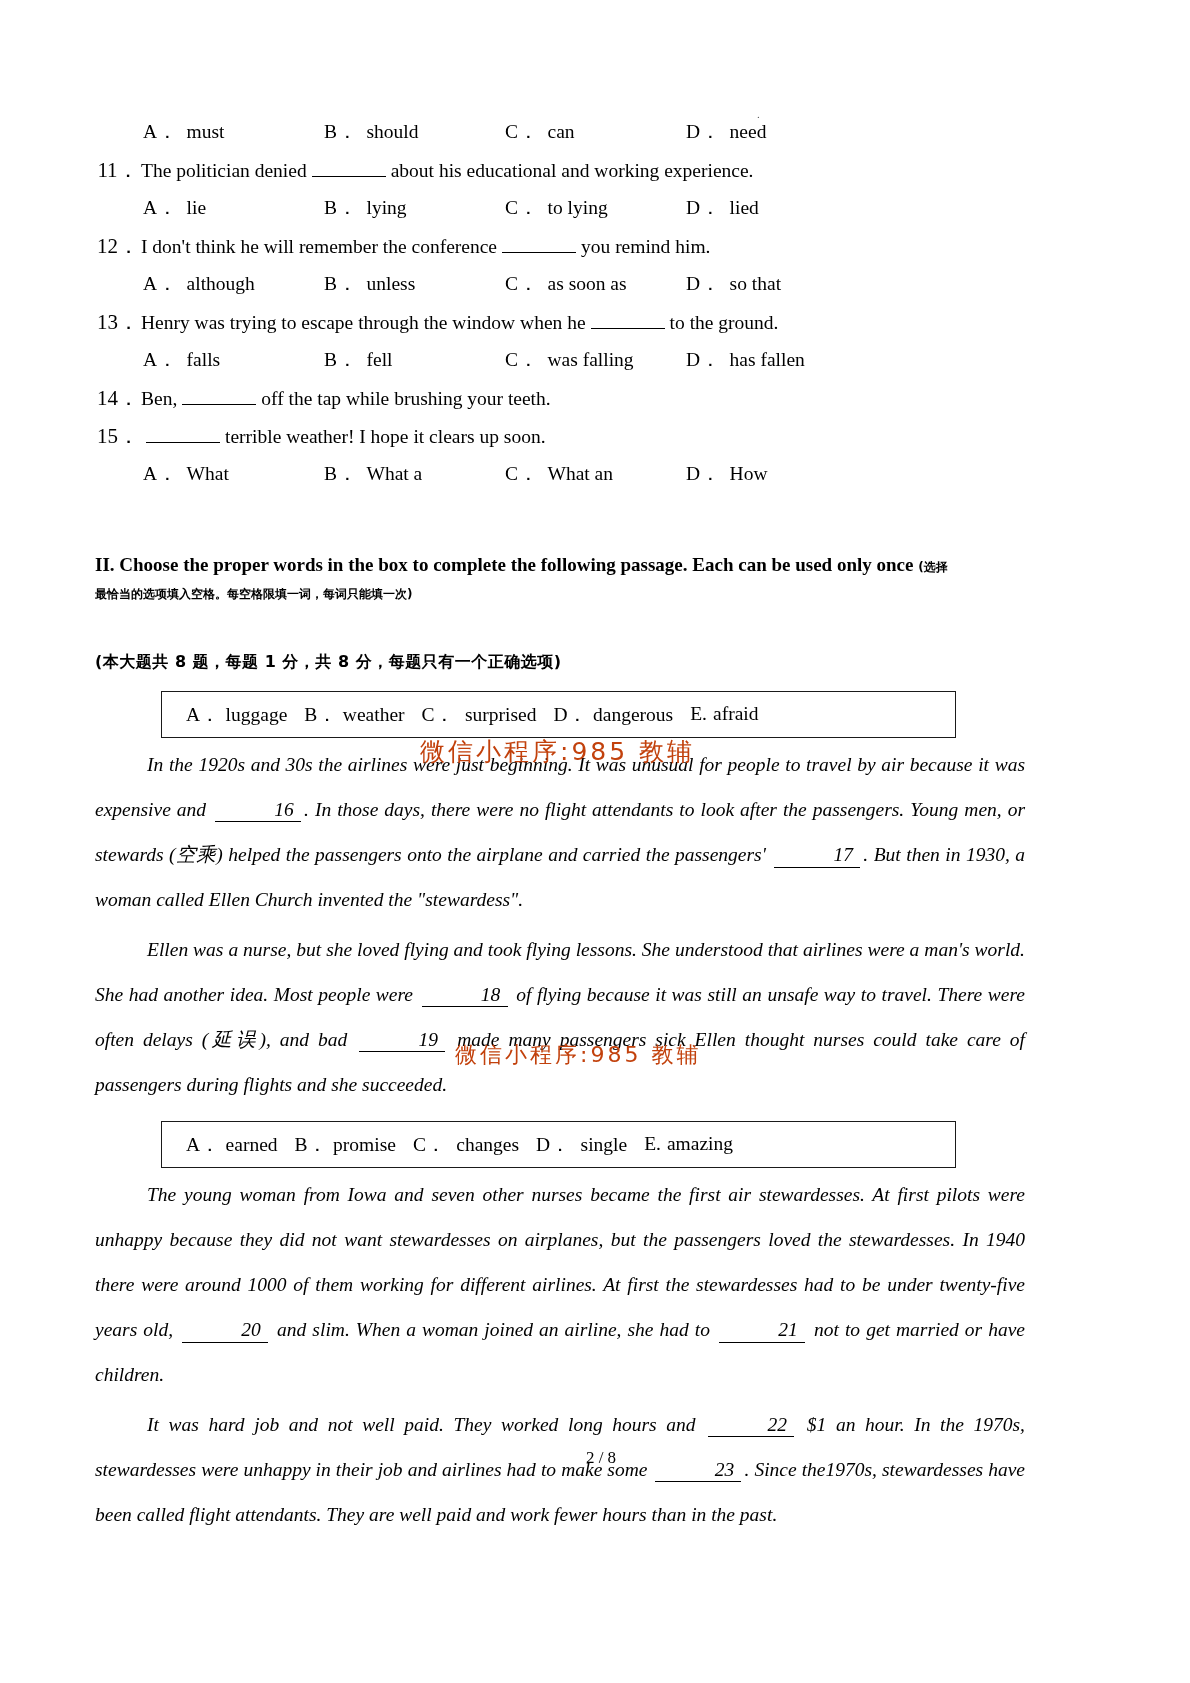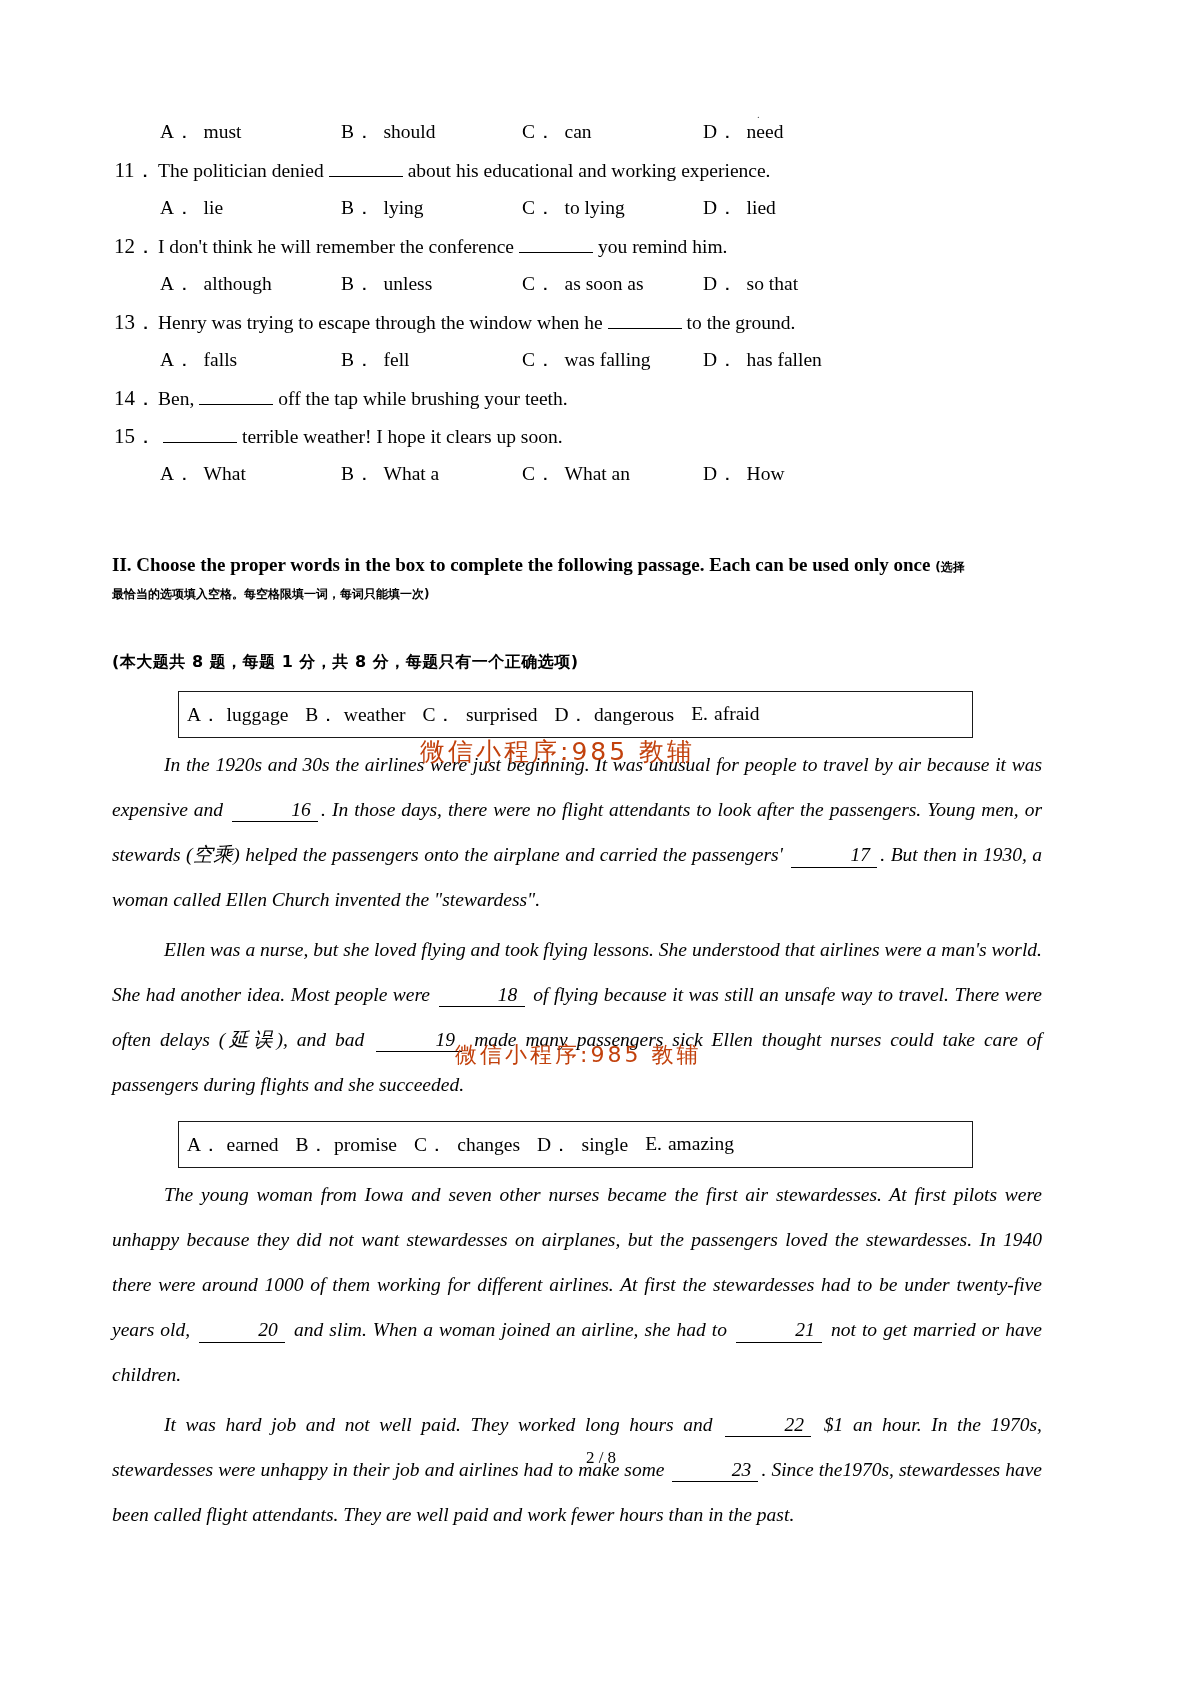--- a/index.html
+++ b/index.html
@@ -17,21 +17,21 @@
   }
   .page {
     position: absolute;
     left: 0; top: 0;
     width: 1190px;
     height: 1683px;
     background: #fff;
   }
   .content {
     position: absolute;
-    left: 112px;
+    left: 95px;
     top: 118px;
     width: 930px;
   }
   .q-stem {
     display: flex;
     align-items: baseline;
     height: 38px;
   }
   .q-num {
     width: 46px;
@@ -88,21 +88,21 @@
 
   
   .word-box {
     margin: 13px 0 0 66px;
     width: 795px;
     border: 1.7px solid #1a1a1a;
     box-sizing: border-box;
     height: 47px;
     display: flex;
     align-items: center;
-    padding-left: 8px;
+    padding-left: 24px;
     font-size: 19.5px;
     position: relative;
     z-index: 2;
     background: transparent;
   }
   .word-box .w {
     white-space: nowrap;
     margin-right: 17px;
   }
   .word-box .w .wl { margin-right: 6px; }

